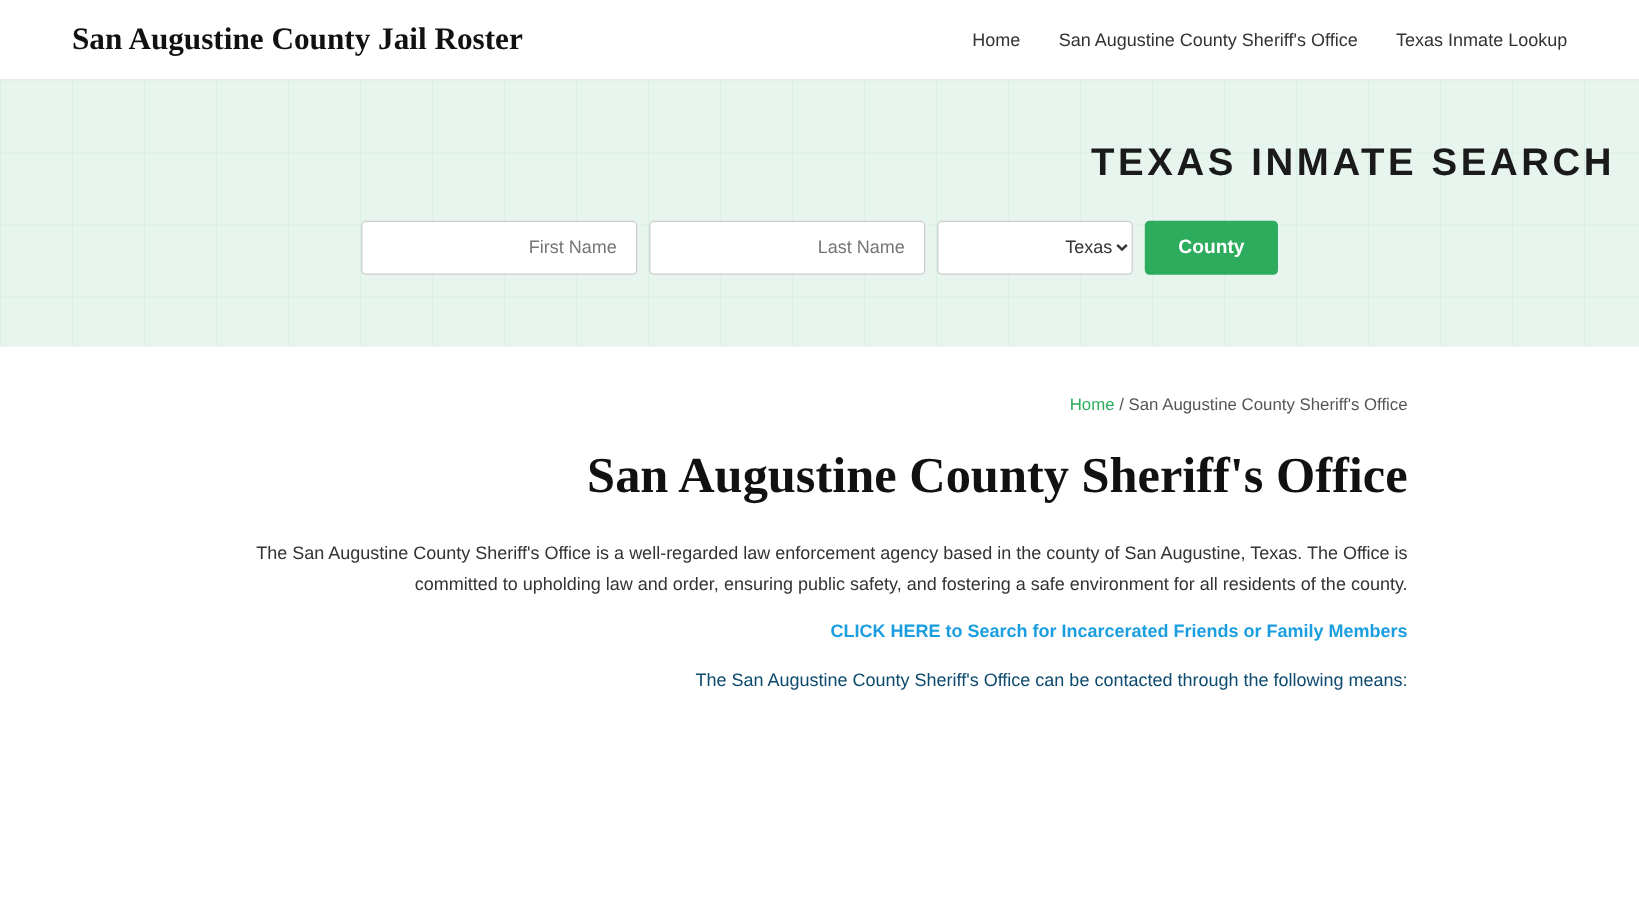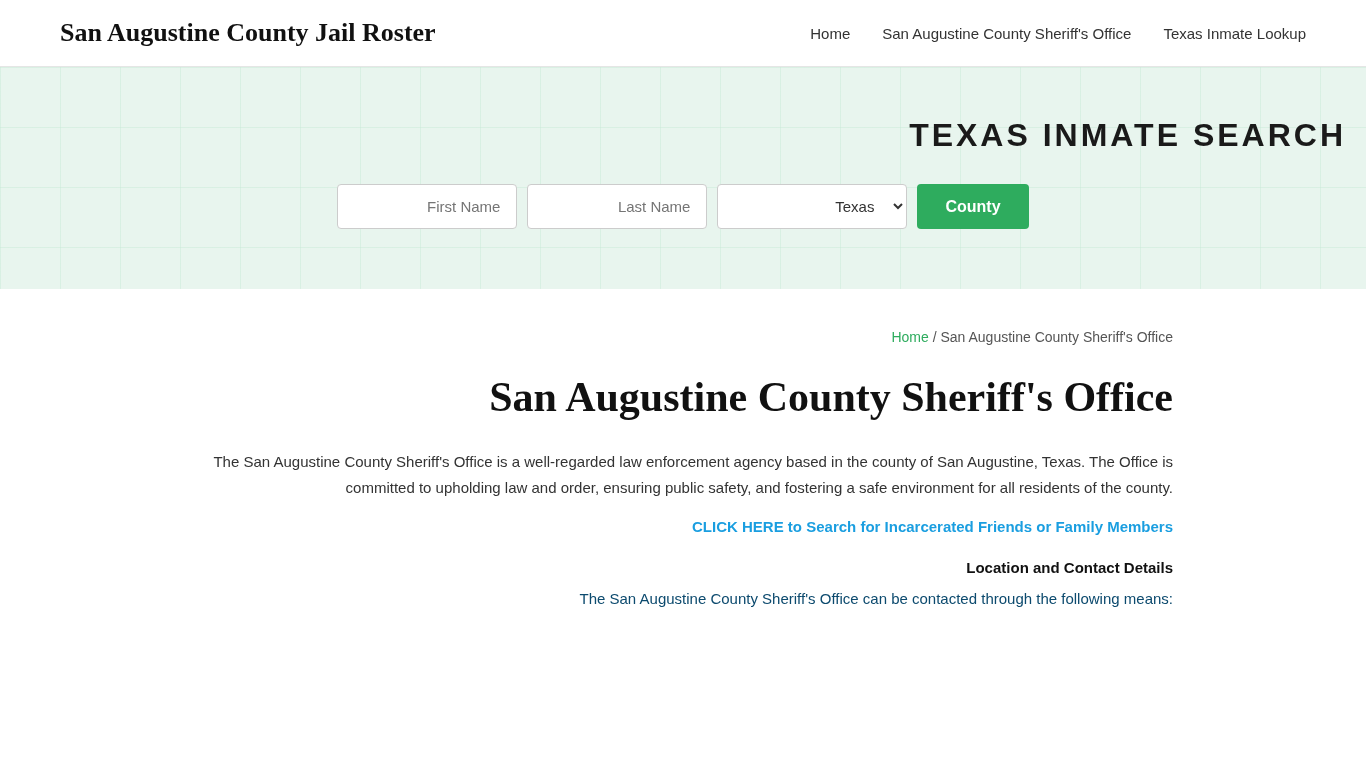--- a/index.html
+++ b/index.html
@@ -55,31 +55,31 @@
       display: flex;
       justify-content: center;
       gap: 10px;
       flex-wrap: wrap;
     }
     .search-form input {
       padding: 12px 16px;
       border: 1px solid #ccc;
       border-radius: 4px;
       font-size: 15px;
-      width: 180px;
+      width: 230px;
       font-family: Arial, sans-serif;
       color: #ec4899;
       background: #fff;
     }
     .search-form select {
-      padding: 12px 16px;
+      padding: 12px 0;
       border: 1px solid #ccc;
       border-radius: 4px;
       font-size: 15px;
-      width: 190px;
+      width: 163px;
       font-family: Arial, sans-serif;
       color: #333;
       background: #fff;
     }
     .search-form button {
       padding: 12px 28px;
       background: #2eac5e;
       color: #fff;
       border: none;
       border-radius: 4px;
@@ -211,18 +211,17 @@
 
   
 
   
   <p class="body-para">The San Augustine County Sheriff's Office is a well-regarded law enforcement agency based in the county of San Augustine, Texas. The Office is committed to upholding law and order, ensuring public safety, and fostering a safe environment for all residents of the county.</p>
 
   
   <a href="#" class="cta-link">CLICK HERE to Search for Incarcerated Friends or Family Members</a>
 
   
-  <p class="section-heading">Location and Contact Details</p>
 
   <p class="contact-intro">The San Augustine County Sheriff's Office can be contacted through the following means:</p>
 
 
 </main>
 
 </body></html>

